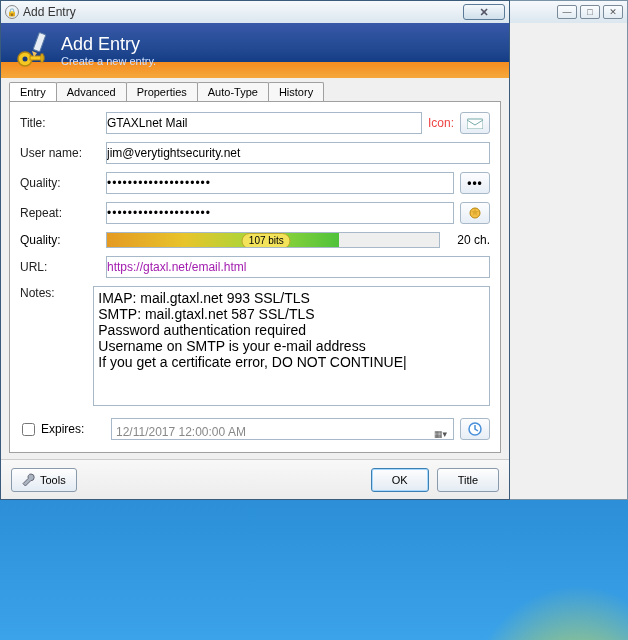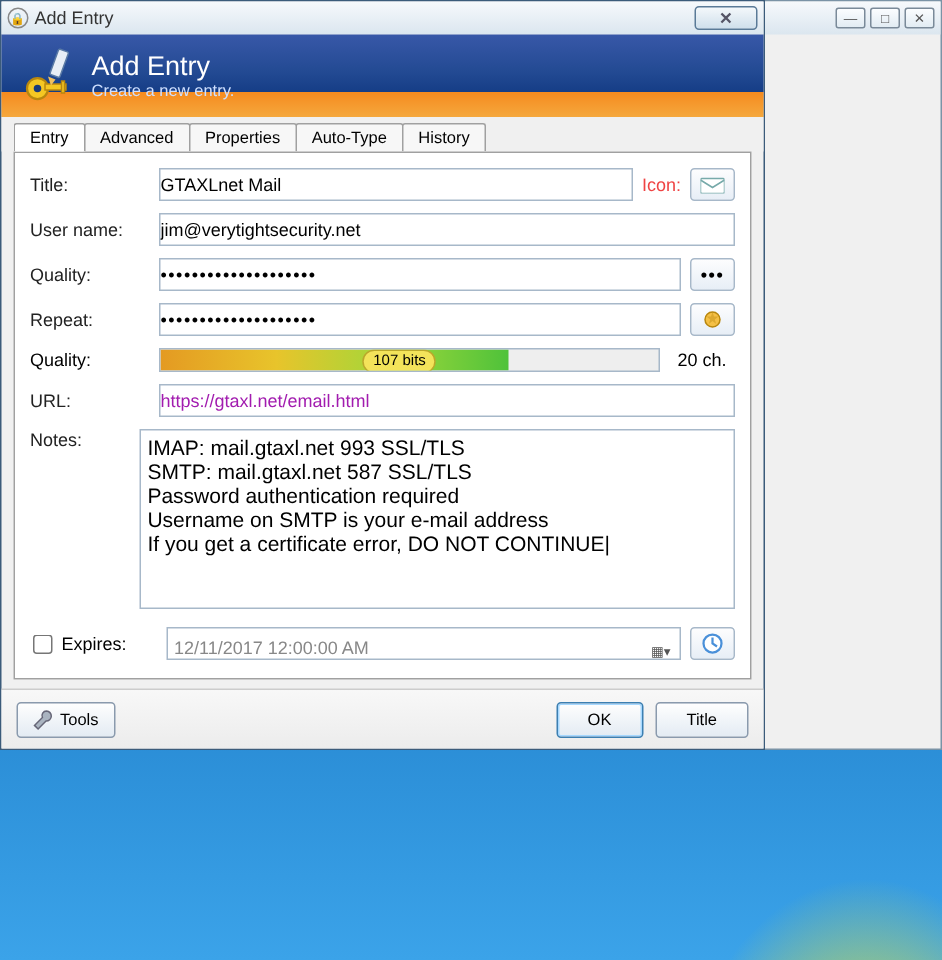--- a/index.html
+++ b/index.html
@@ -153,21 +153,21 @@
           </svg>
       </div>
     </div>
 
     <div class="quality-row">
       <label style="width:80px;">Quality:</label>
       <div class="quality-bar">
         <div class="quality-fill"></div>
         <div class="quality-badge">107 bits</div>
       </div>
-      <span style="width:44px; text-align:center;">20 ch.</span>
+      <span style="width:44px; text-align:right;">20 ch.</span>
     </div>
 
     <div class="row">
       <label>URL:</label>
       <input type="text" class="url-input" value="https://gtaxl.net/email.html" style="">
     </div>
 
     <div class="row" style="align-items:flex-start;">
       <label>Notes:</label>
       <div class="notes">IMAP: mail.gtaxl.net 993 SSL/TLS

